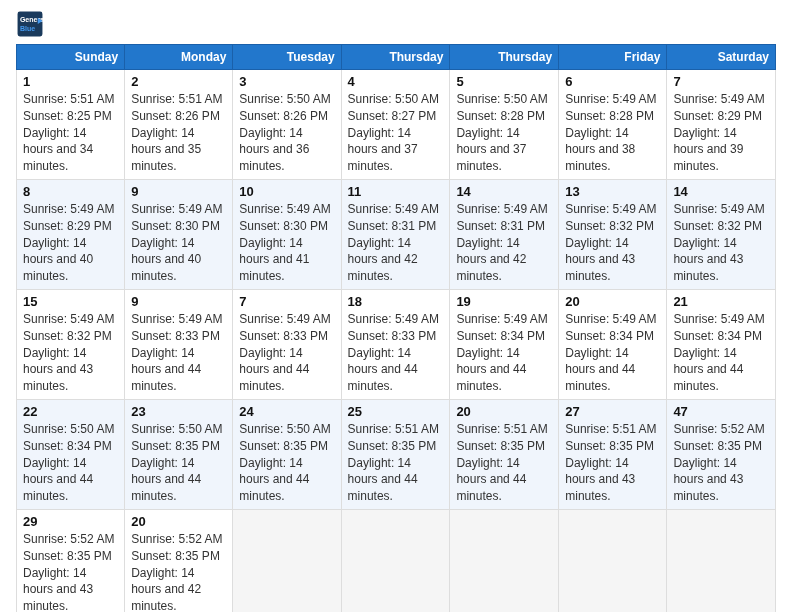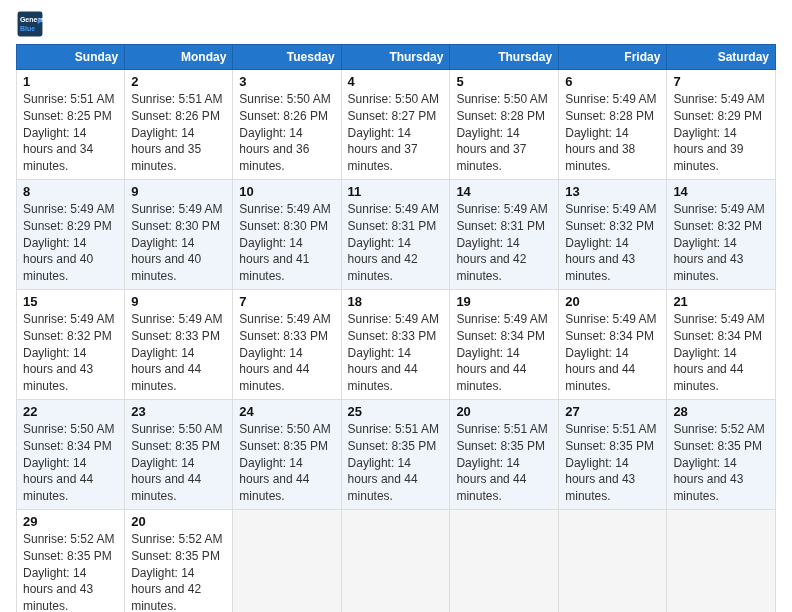--- a/index.html
+++ b/index.html
@@ -228,21 +228,21 @@
           </td>
           <td>
             <span class="day-number">20</span>
             <div class="day-info">Sunrise: 5:51 AM<br>Sunset: 8:35 PM<br>Daylight: 14 hours and 44 minutes.</div>
           </td>
           <td>
             <span class="day-number">27</span>
             <div class="day-info">Sunrise: 5:51 AM<br>Sunset: 8:35 PM<br>Daylight: 14 hours and 43 minutes.</div>
           </td>
           <td>
-            <span class="day-number">28</span>
+            <span class="day-number">47</span>
             <div class="day-info">Sunrise: 5:52 AM<br>Sunset: 8:35 PM<br>Daylight: 14 hours and 43 minutes.</div>
           </td>
         </tr>
         <tr>
           <td>
             <span class="day-number">29</span>
             <div class="day-info">Sunrise: 5:52 AM<br>Sunset: 8:35 PM<br>Daylight: 14 hours and 43 minutes.</div>
           </td>
           <td>
             <span class="day-number">20</span>

